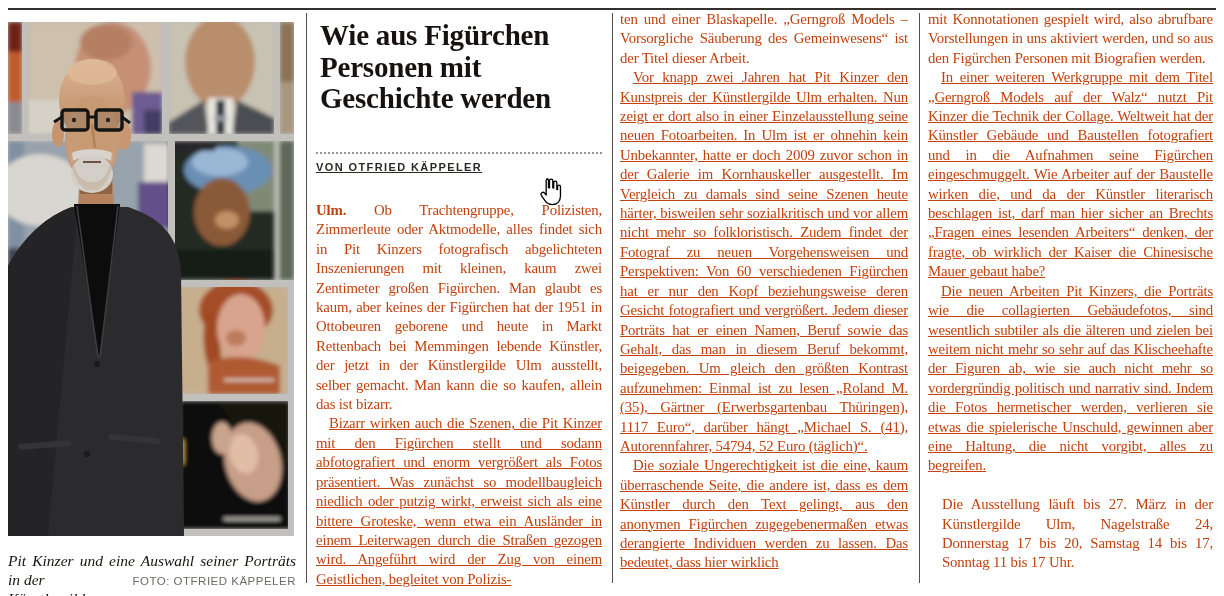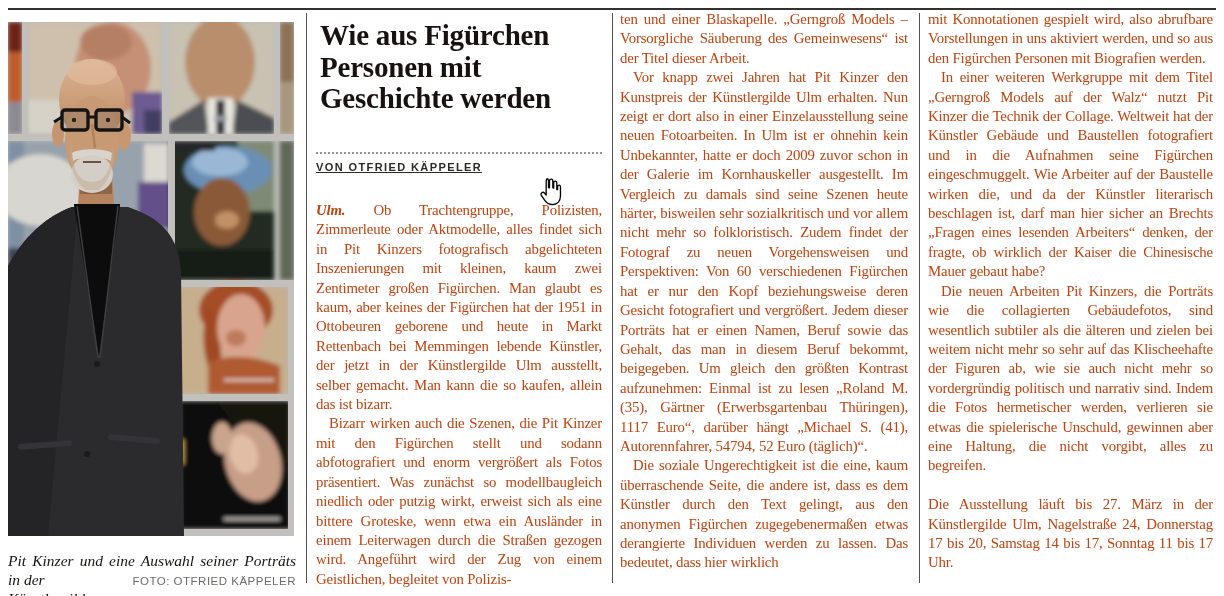--- a/index.html
+++ b/index.html
@@ -24,23 +24,23 @@
   .col3{left:928px;width:285px;}
   h1.headline{margin:4px;font:700 29px/31.5px "Liberation Serif",serif;color:#17120f;letter-spacing:-.2px;}
   .byline-rule{position:absolute;left:0;top:136px;width:100%;border-top:2px dotted #98948f;}
   .byline{position:absolute;left:0;top:145px;font:700 11px/13px "Liberation Sans",sans-serif;
           color:#2b2926;letter-spacing:1.4px;text-decoration:underline;}
   .body{position:absolute;left:0;width:100%;overflow:hidden;}
   .col1 .body{top:185px;height:391px;}
   .col2 .body,.col3 .body{top:-6px;height:582px;}
   .body p{margin:0;font:14.8px/19.4px "Liberation Serif",serif;color:#c2410c;
           text-align:justify;letter-spacing:-.15px;hyphens:auto;-webkit-hyphens:auto;}
-  .body p.indent{text-indent:13px;}
-  .body p.info{margin-top:19.4px;}
-  .body .lead{font-weight:700;font-style:italic;}
+  .body p.indent{text-indent:13px;text-decoration:underline;}
+  .body p.info{margin-top:19.4px;margin-left:14px;}
+  .body .lead{font-weight:700;}
 
   .cursor{position:absolute;left:536px;top:176px;width:27px;height:31px;}
 </style>
 </head>
 <body>
 
 <div class="page">
 
   <div class="top-rule"></div>
 

